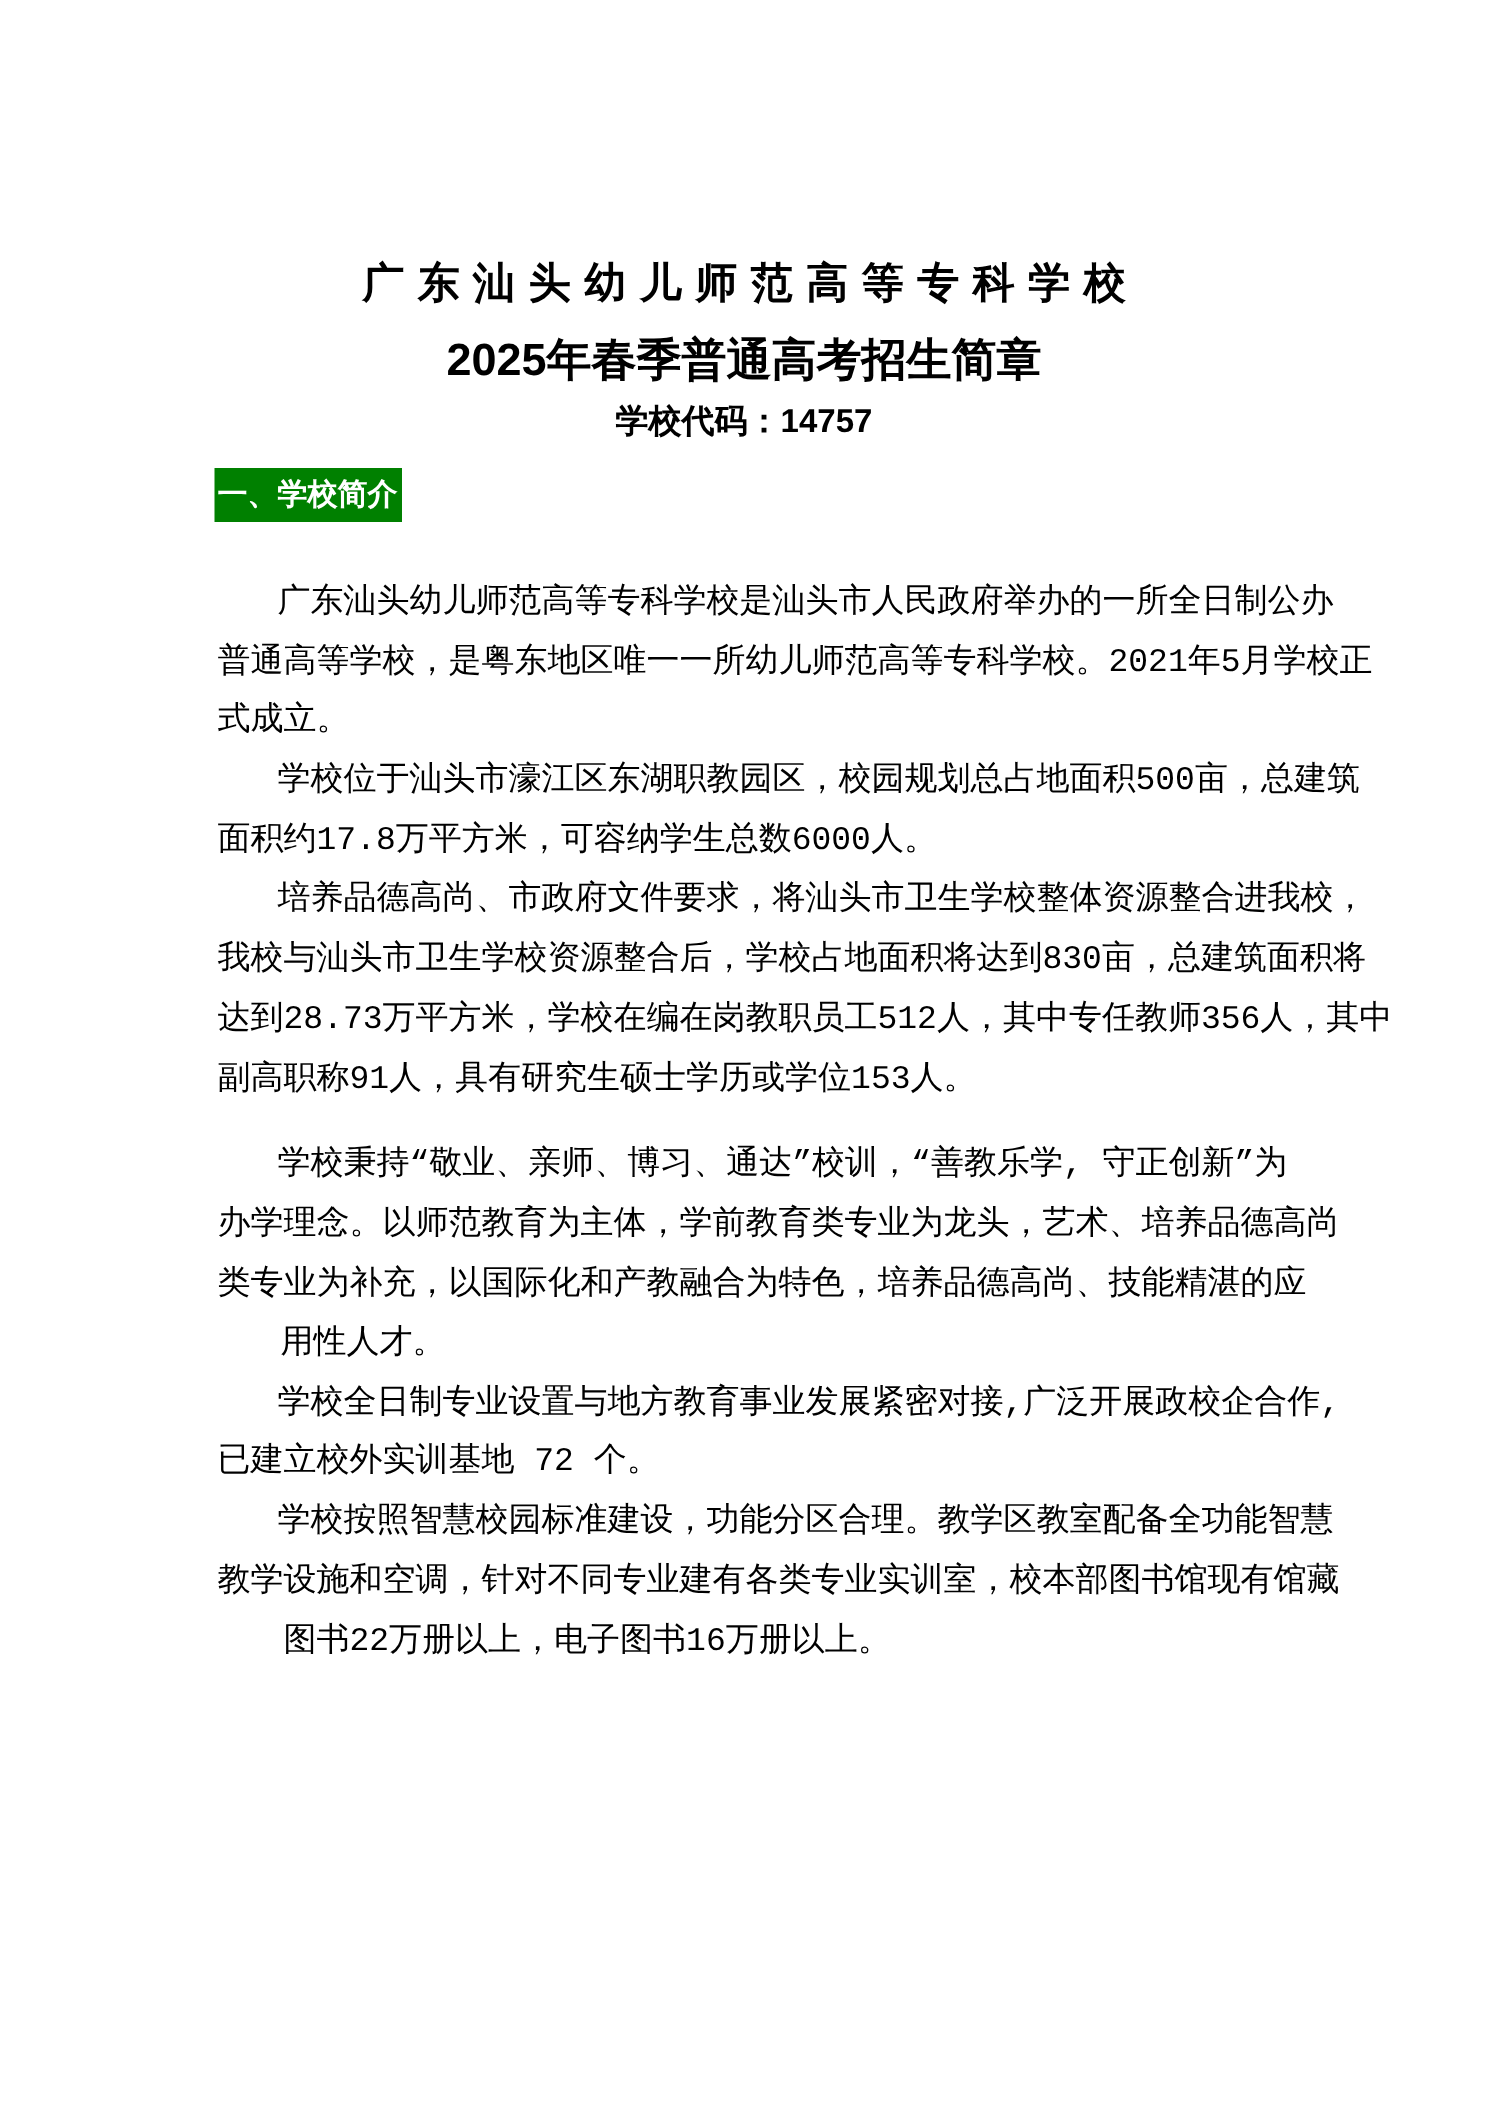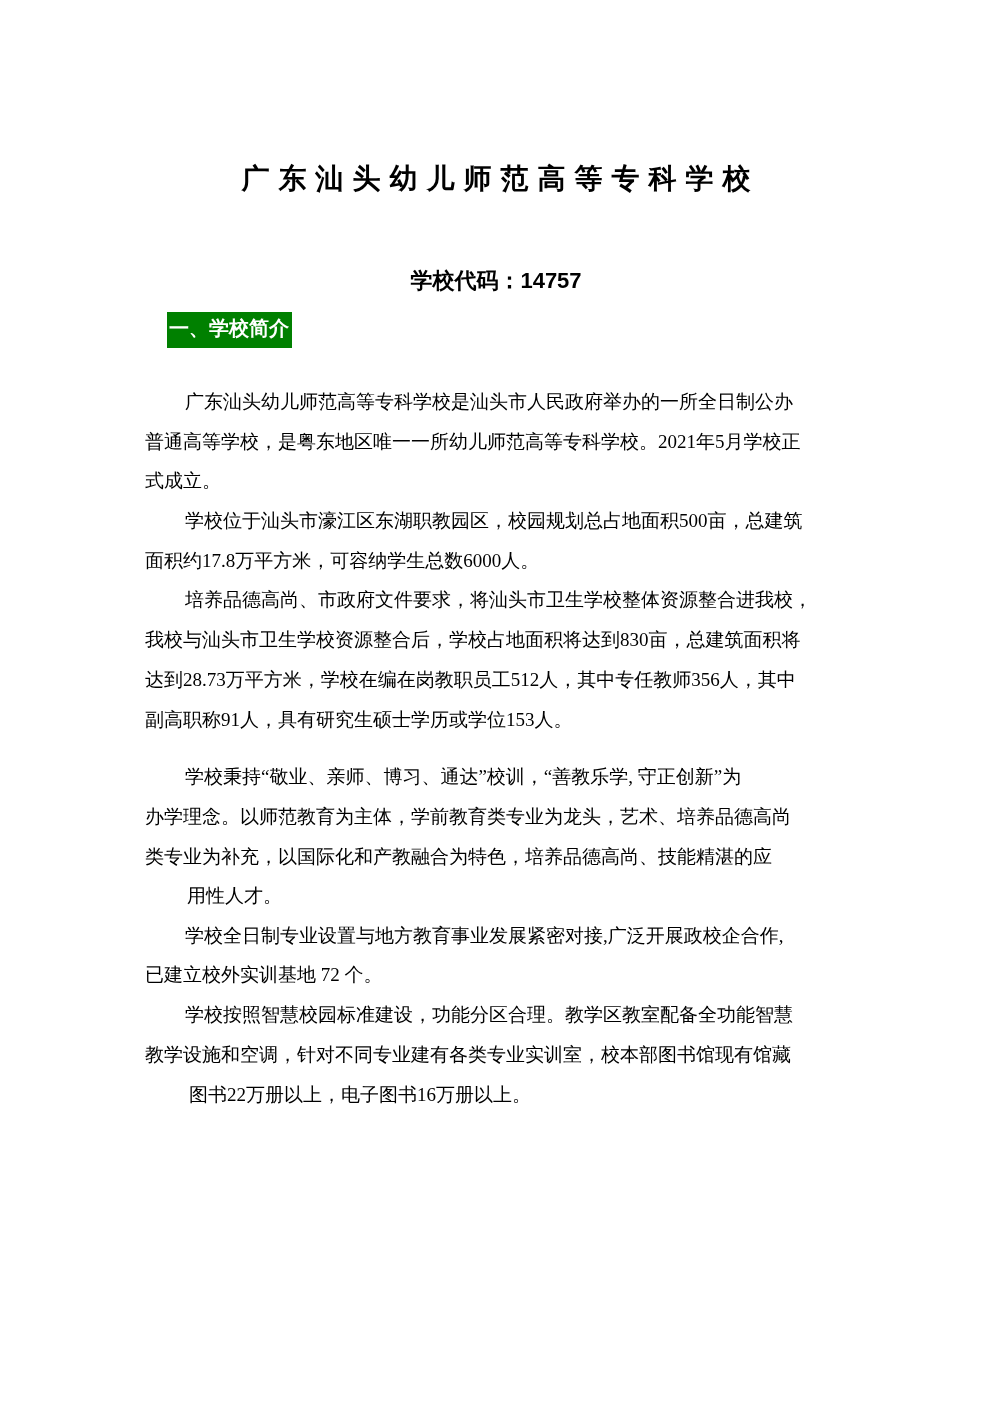--- a/index.html
+++ b/index.html
@@ -24,21 +24,21 @@
     }
     .title {
       position: absolute;
       left: 0;
       width: 992px;
       text-align: center;
       font-weight: bold;
       white-space: nowrap;
     }
     .title-1 {
-      top: 160px;
+      top: 170px;
       font-family: "DejaVu Serif", "Liberation Serif", serif;
       font-size: 28px;
       letter-spacing: 9px;
       line-height: 38px;
       padding-left: 9px;
       box-sizing: border-box;
       text-align: center;
     }
     .title-2 {
       top: 222px;
@@ -53,47 +53,47 @@
       line-height: 38px;
     }
     .section-heading {
       position: absolute;
       left: 143px;
       top: 312px;
       height: 36px;
       padding: 0 3px 0 2px;
       background: #008000;
       color: #ffffff;
-      font-family: Liberation Mono, monospace;
+      font-family: Liberation Serif, serif;
       font-weight: bold;
       font-size: 20px;
       line-height: 36px;
       white-space: nowrap;
-      margin-left: 24px;
     }
     .line {
       position: absolute;
       left: 145px;
       height: 40px;
       line-height: 40px;
-      font-family: Liberation Serif, serif;
-      font-size: 19px;
+      font-family: Liberation Mono, monospace;
+      font-size: 22px;
       white-space: nowrap;
       color: #000000;
     }
     .line.indent {
       left: 185px;
     }
   </style>
 </head>
 <body>
 
 <div class="page">
 
   <div class="title title-1">广东汕头幼儿师范高等专科学校</div>
+  <div class="title title-2">2025年春季普通高考招生简章</div>
   <div class="title title-3">学校代码：14757</div>
 
   <div class="section-heading">一、学校简介</div>
 
   <div>
     <div class="line indent" style="top:382px;">广东汕头幼儿师范高等专科学校是汕头市人民政府举办的一所全日制公办</div>
     <div class="line" style="top:422px;">普通高等学校，是粤东地区唯一一所幼儿师范高等专科学校。2021年5月学校正</div>
     <div class="line" style="top:461px;">式成立。</div>
   </div>
 

